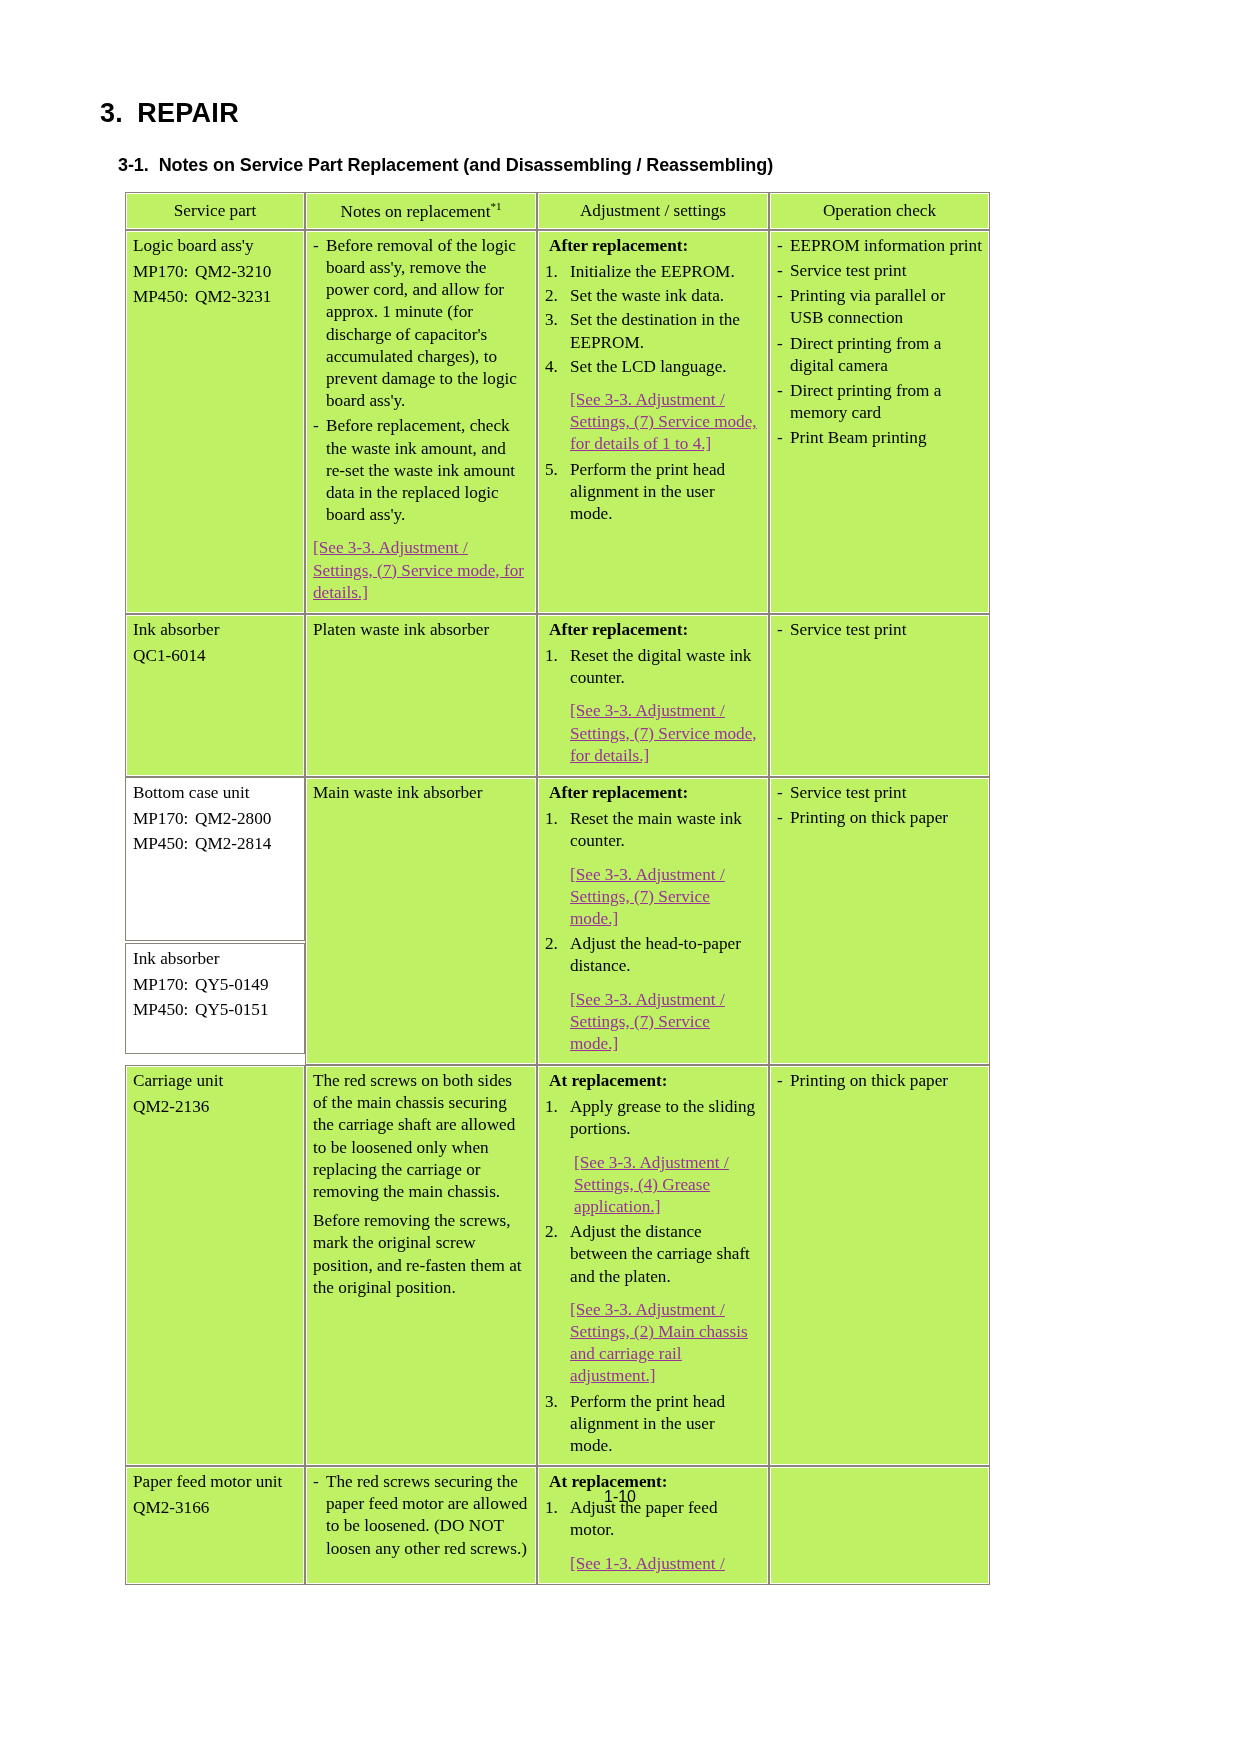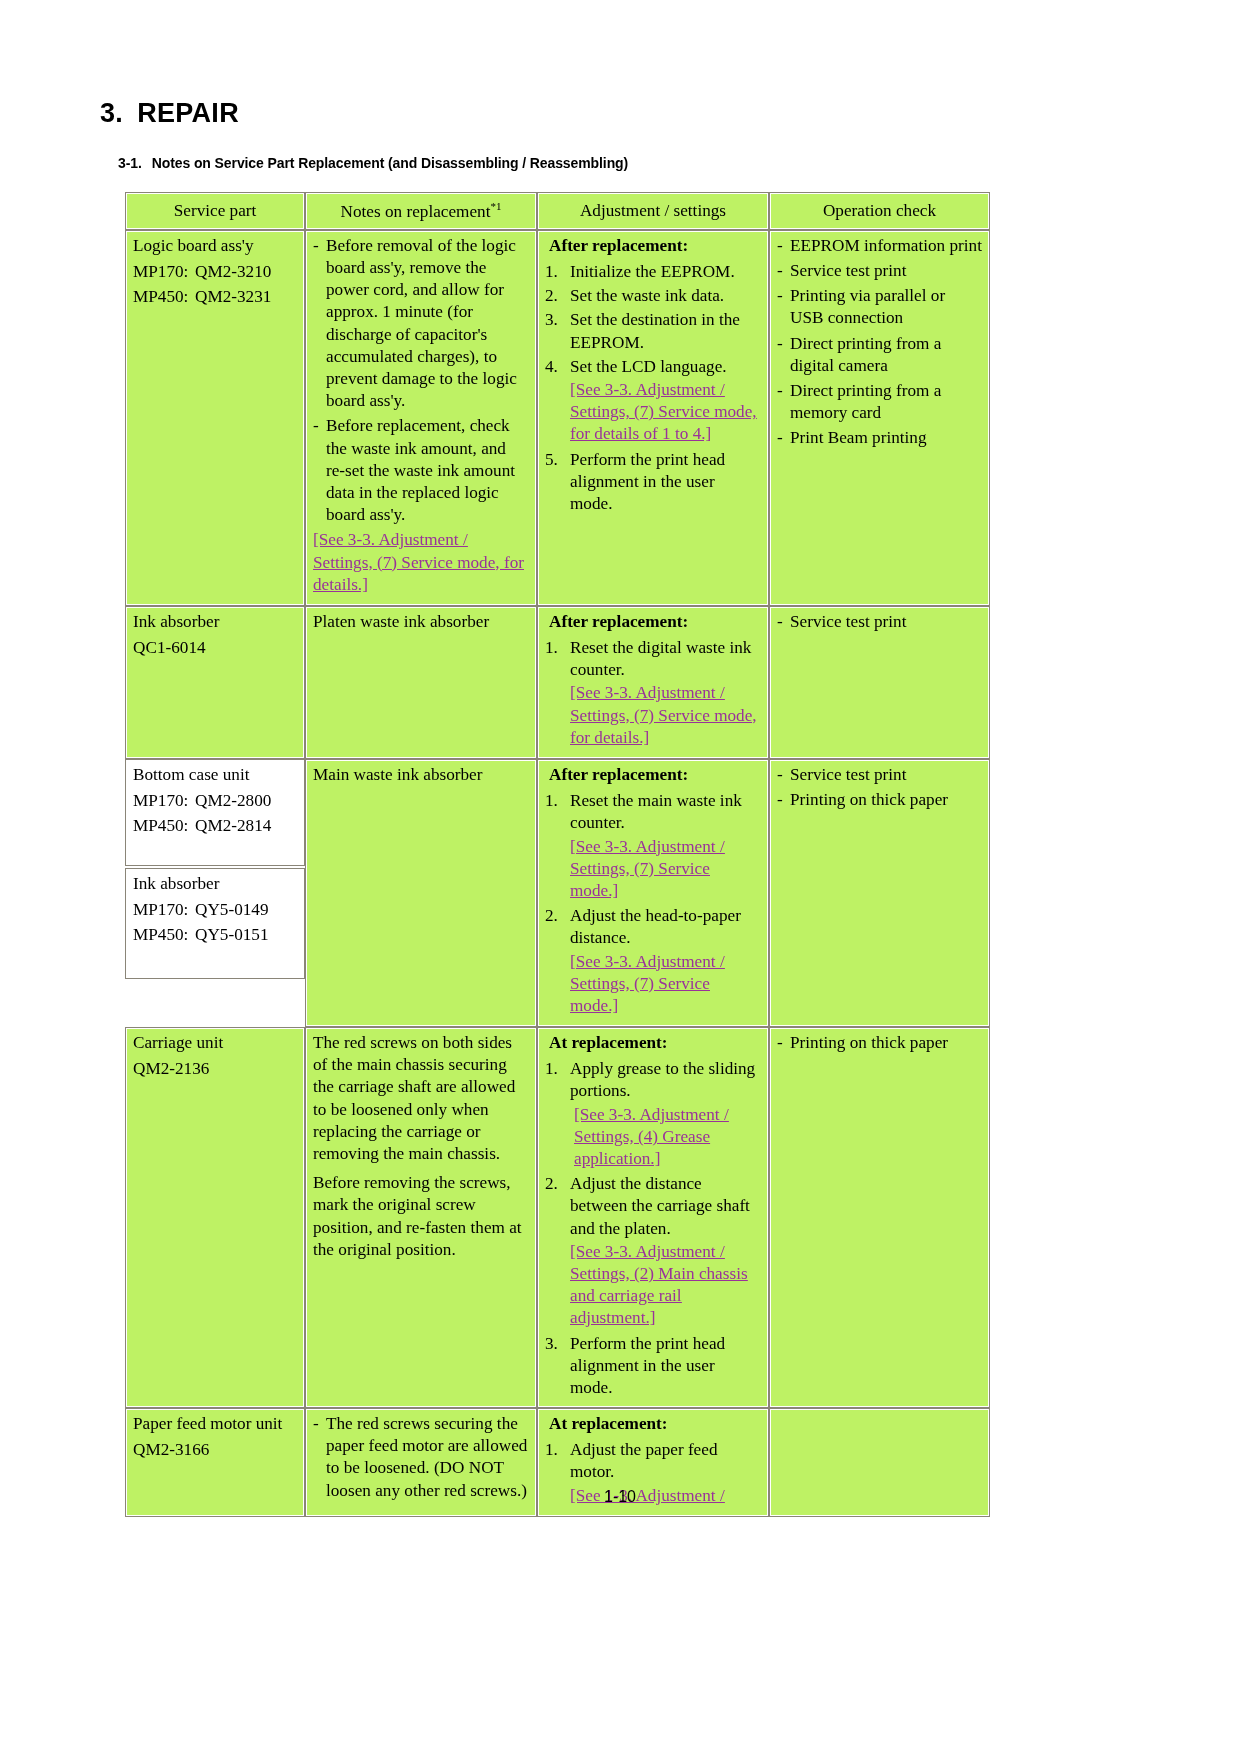--- a/index.html
+++ b/index.html
@@ -33,21 +33,21 @@
     white-space: nowrap;
   }
   .h-chapter .num { margin-right: 14px; }
 
   .h-section {
     position: absolute;
     left: 118px;
     top: 155px;
     font-family: "Liberation Sans", "DejaVu Sans", sans-serif;
     font-weight: bold;
-    font-size: 14px;
+    font-size: 18px;
     letter-spacing: -0.1px;
     white-space: nowrap;
   }
   .h-section .num { margin-right: 10px; }
 
   
   .tbl-wrap {
     position: absolute;
     left: 125px;
     top: 192px;
@@ -88,21 +88,21 @@
   .part-no .model { display: inline-block; min-width: 62px; }
 
   
   .subcell-host { padding: 0 !important; border: none !important; box-shadow: none !important; background: transparent !important; }
   .subcell {
     border: 1px solid #8a8578;
     box-shadow: inset 1px 1px 0 #ffffff, inset -1px -1px 0 #ffffff;
     background: #fff;
     padding: 4px 7px 6px 7px;
   }
-  .subcell.first { height: 107px; margin-bottom: 2px; }
+  .subcell.first { height: 164px; margin-bottom: 2px; }
   .subcell.second { height: 111px; }
 
   
   ul.dash { list-style: none; margin: 0; padding: 0; }
   ul.dash > li {
     position: relative;
     padding-left: 13px;
     margin-bottom: 3px;
   }
   ul.dash > li::before {
@@ -129,21 +129,21 @@
   .bold-head { font-weight: bold; margin: 0 0 4px 4px; }
 
   a.xref, .xref {
     color: #993399;
     text-decoration: underline;
     display: inline;
     cursor: pointer;
   }
   .xref-block {
     display: block;
-    margin: 1px 0 3px 0;
+    margin: 11px 0 3px 0;
     color: #993399;
     text-decoration: underline;
   }
   .xref-block .xref { text-decoration: underline; }
   .indent-ref { padding-left: 4px; }
 
   
   .footer {
     position: absolute;
     left: 0;

